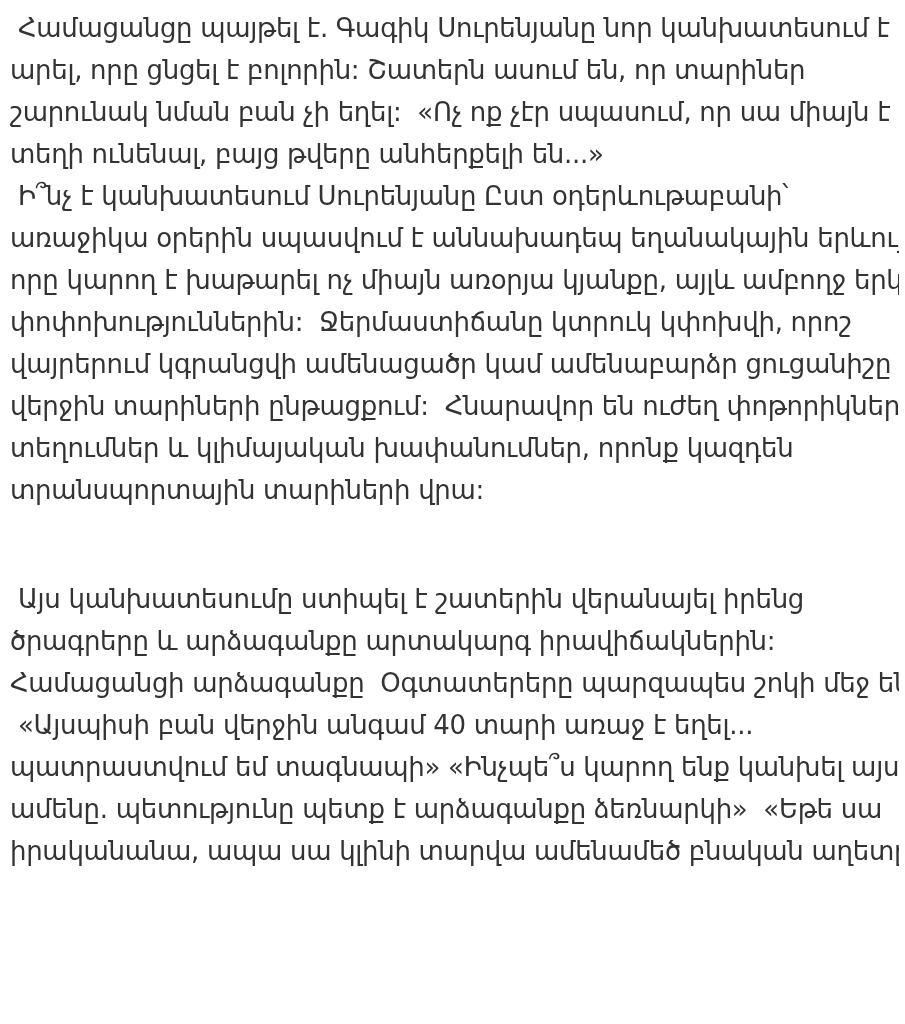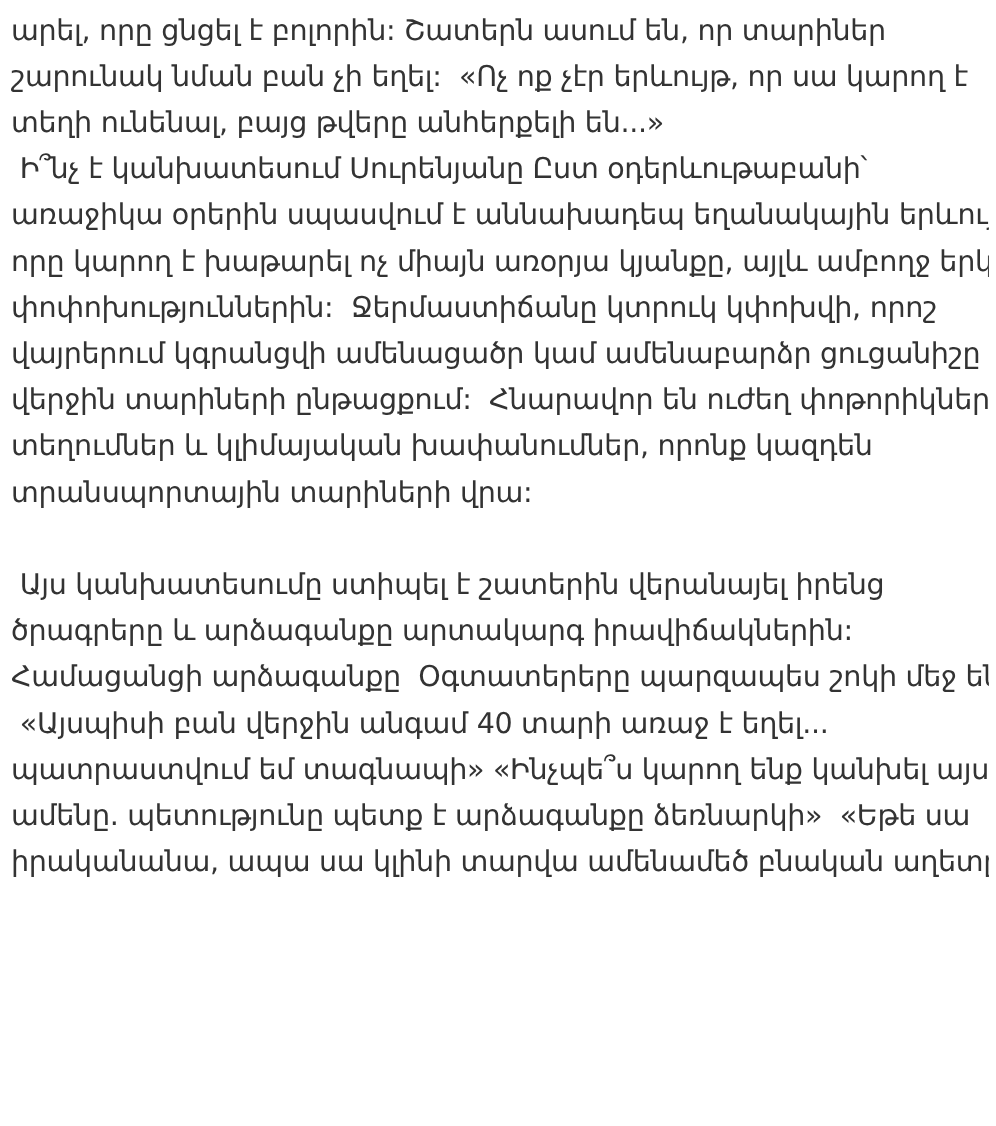--- a/index.html
+++ b/index.html
@@ -20,37 +20,38 @@
     background: var(--page-bg, #ffffff);
   }
   .article {
     font-family: "DejaVu Sans", sans-serif;
     color: var(--text-color, #333333);
     font-size: 26px;
     line-height: 42px;
     letter-spacing: -0.3px;
   }
   .paragraph-block + .paragraph-block {
-    margin-top: 42px; 
+    margin-top: 67px; 
   }
   .text-line {
     white-space: pre;       
     overflow: hidden;
     height: 42px;
   }
 </style>
 </head>
 <body>
 
 <div class="page">
   <div class="article">
 
   <div class="paragraph-block">
+        <div class="text-line"> Համացանցը պայթել է. Գագիկ Սուրենյանը նոր կանխատեսում է</div>
         <div class="text-line">արել, որը ցնցել է բոլորին: Շատերն ասում են, որ տարիներ</div>
-        <div class="text-line">շարունակ նման բան չի եղել:  «Ոչ ոք չէր երևույթ, որ սա կարող է</div>
+        <div class="text-line">շարունակ նման բան չի եղել:  «Ոչ ոք չէր սպասում, որ սա միայն է</div>
         <div class="text-line">տեղի ունենալ, բայց թվերը անհերքելի են...»</div>
         <div class="text-line"> Ի՞նչ է կանխատեսում Սուրենյանը Ըստ օդերևութաբանի՝</div>
         <div class="text-line">առաջիկա օրերին սպասվում է աննախադեպ եղանակային երևույթ,</div>
         <div class="text-line">որը կարող է խաթարել ոչ միայն առօրյա կյանքը, այլև ամբողջ երկրի</div>
         <div class="text-line">փոփոխություններին:  Ջերմաստիճանը կտրուկ կփոխվի, որոշ</div>
         <div class="text-line">վայրերում կգրանցվի ամենացածր կամ ամենաբարձր ցուցանիշը</div>
         <div class="text-line">վերջին տարիների ընթացքում:  Հնարավոր են ուժեղ փոթորիկներ,</div>
         <div class="text-line">տեղումներ և կլիմայական խափանումներ, որոնք կազդեն</div>
         <div class="text-line">տրանսպորտային տարիների վրա:</div>
       </div>

